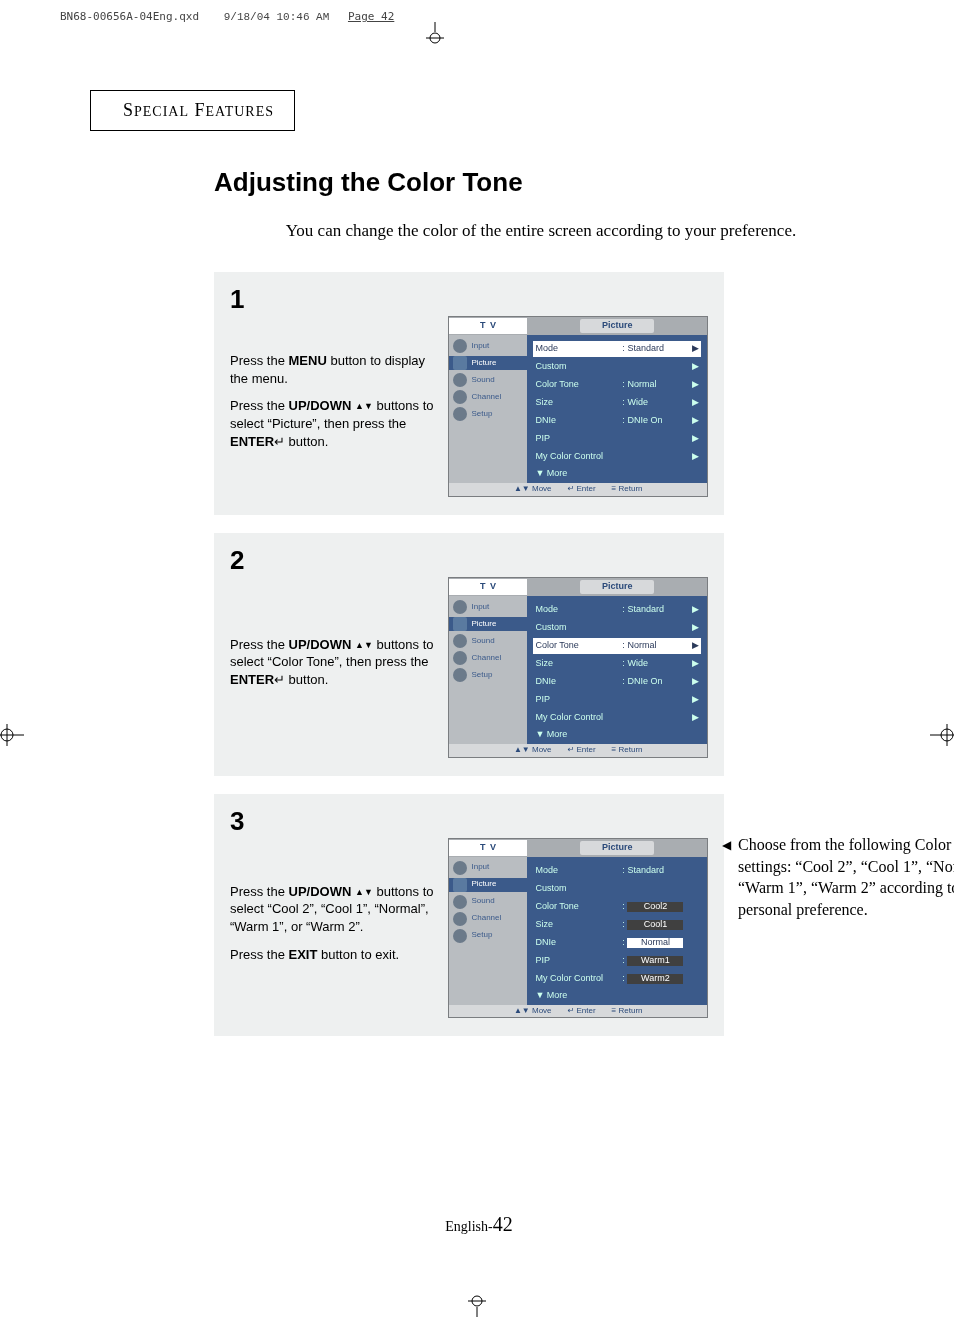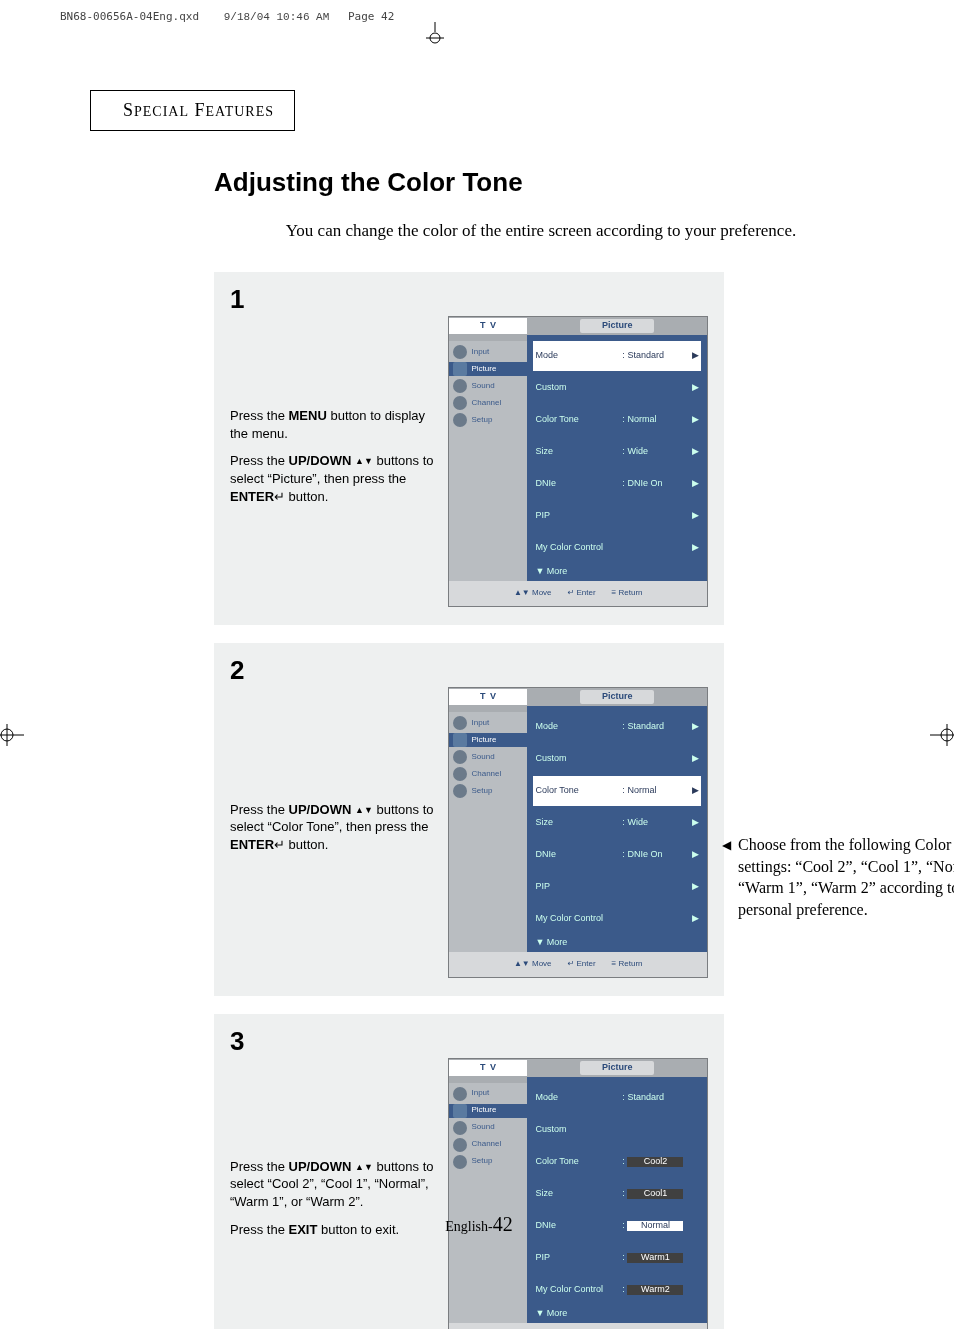--- a/index.html
+++ b/index.html
@@ -1,20 +1,20 @@
 <!DOCTYPE html>
 <html><head>
 <meta charset="utf-8">
 <style>
   * { margin: 0; padding: 0; box-sizing: border-box; }
   html, body { width: 954px; height: 1329px; background: #fff; font-family: Arial, Helvetica, sans-serif; color: #000; position: relative; }
   .header-line { position: absolute; top: 10px; left: 40px; font: 11px/1.2 monospace; color: #444; }
   .hl-file { margin-right: 18px; padding-left: 20px; }
   .hl-date { margin-right: 12px; font-family: Liberation Mono, monospace; }
-  .hl-page { }
+  .hl-page { text-decoration: underline; }
   .top-tick { position: absolute; top: 22px; left: 418px; width: 34px; height: 22px; }
   .top-tick svg { width: 34px; height: 22px; }
   .center-cross { position: absolute; top: 724px; width: 34px; height: 22px; }
   .center-cross.left { left: -10px; }
   .center-cross.right { right: -10px; }
   .bottom-tick { position: absolute; bottom: 12px; left: 460px; width: 34px; height: 22px; }
 
   .page { position: absolute; top: 90px; left: 90px; width: 778px; height: 1170px; }
 
   .section-box { border: 1px solid #000; padding: 10px 20px 10px 32px; display: inline-block; margin-left: 0; margin-bottom: 36px; }
@@ -33,38 +33,38 @@
   .step-text b { font-weight: bold; }
   .enter-icon { display: inline-block; vertical-align: middle; }
   .tri { font-size: 9px; vertical-align: 1px; }
 
   .osd { width: 264px; background: #a9adb1; border: 1px solid #7a7d80; font: 9px/1.1 Arial, Helvetica, sans-serif; color: #fff; }
   .osd-header { display: flex; align-items: center; height: 18px; }
   .osd-tv { width: 78px; background: #fff; color: #2b4a7a; font-weight: bold; text-align: center; padding: 3px 0; letter-spacing: 1px; }
   .osd-title-wrap { flex: 1; display: flex; justify-content: center; }
   .osd-title-pill { background: #d7d9db; color: #2b4a7a; padding: 2px 22px; border-radius: 2px; font-weight: bold; }
   .osd-body { display: flex; }
-  .osd-side { width: 78px; background: #b9bdc1; padding: 4px 0 6px 0; display: flex; flex-direction: column; gap: 3px; margin-top: 6px; }
+  .osd-side { width: 78px; background: #b9bdc1; padding: 4px 0 6px 0; display: flex; flex-direction: column; gap: 3px; }
   .side-item { display: flex; align-items: center; gap: 4px; padding: 0 4px; color: #3b5a8a; }
   .side-item.active { background: #3b5a8a; color: #fff; border-radius: 0; }
   .side-ic { width: 14px; height: 14px; border-radius: 50%; background: #6b7a8a; display: inline-block; flex: none; }
   .side-ic.tv { border-radius: 2px; background: #5a7aa0; }
   .side-lbl { font-size: 8px; }
 
   .osd-main { flex: 1; background: #3b5a8a; padding: 6px 6px 4px 6px; display: flex; flex-direction: column; gap: 2px; }
-  .mrow { display: flex; align-items: center; height: 30px; padding: 0 2px; color: #cfe; }
+  .mrow { display: flex; align-items: center; height: 16px; padding: 0 2px; color: #cfe; }
   .mrow .lbl { width: 84px; }
   .mrow .sep { width: 8px; text-align: center; }
   .mrow .val { flex: 1; }
   .mrow .arrow { width: 10px; text-align: right; }
   .mrow.hl { background: #fff; color: #2b3a5a; }
   .mrow.pill .val-pill { background: #404040; color: #fff; padding: 0 8px; display: inline-block; min-width: 56px; text-align: center; }
   .mrow.pill.sel .val-pill { background: #fff; color: #2b3a5a; }
   .more-row { color: #cfe; padding: 2px 0 0 2px; }
-  .osd-footer { background: #d7d9db; color: #2b4a7a; display: flex; justify-content: center; gap: 16px; padding: 8px 0; font-size: 8px; }
+  .osd-footer { background: #d7d9db; color: #2b4a7a; display: flex; justify-content: center; gap: 16px; padding: 2px 0; font-size: 8px; }
   .osd-footer span { display: inline-flex; align-items: center; gap: 3px; }
 
   .side-note { position: absolute; top: 744px; left: 648px; width: 260px; font: 16px/1.35 "Times New Roman", serif; }
   .side-note .tri-left { position: absolute; left: -16px; top: 3px; font-size: 12px; }
 
   .page-num { position: absolute; bottom: 26px; left: 0; width: 100%; text-align: center; font: 14px/1 "Times New Roman", serif; }
   .page-num .pg { font-size: 20px; }
 </style>
 </head>
 <body>

